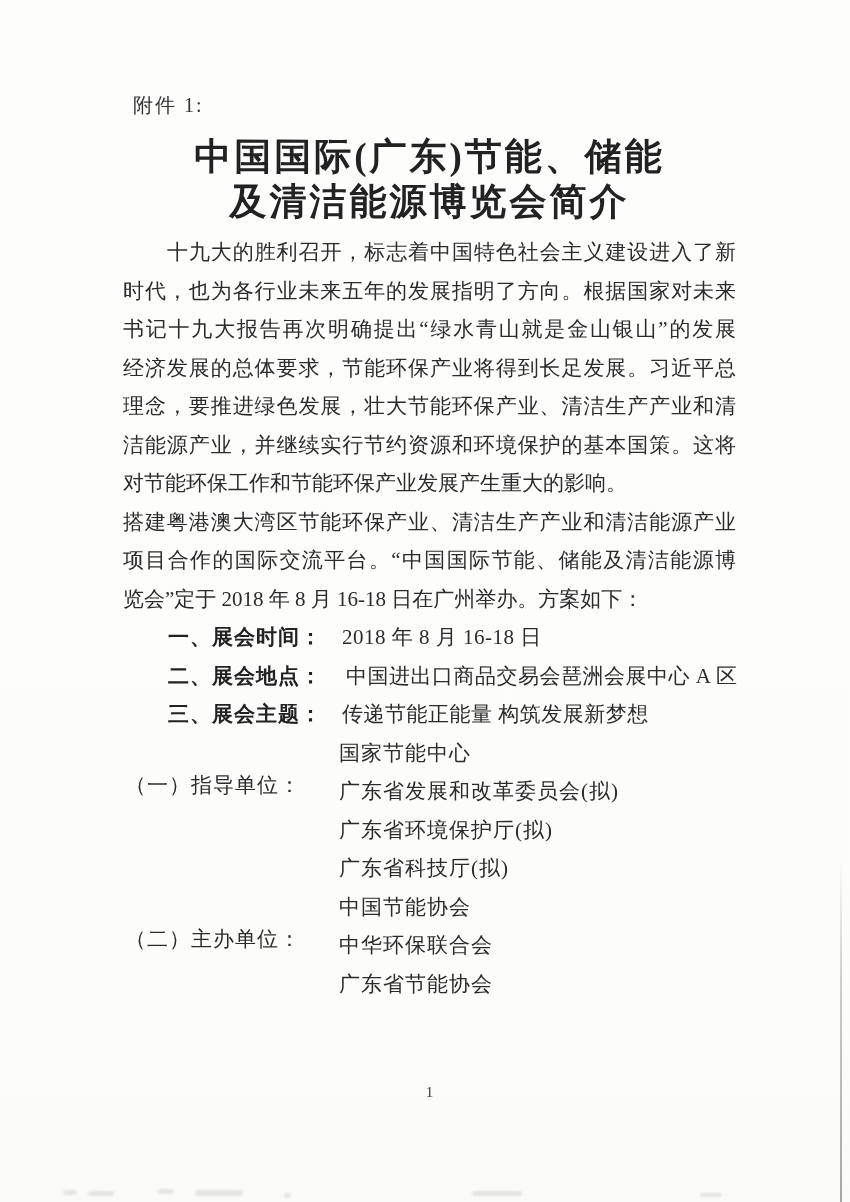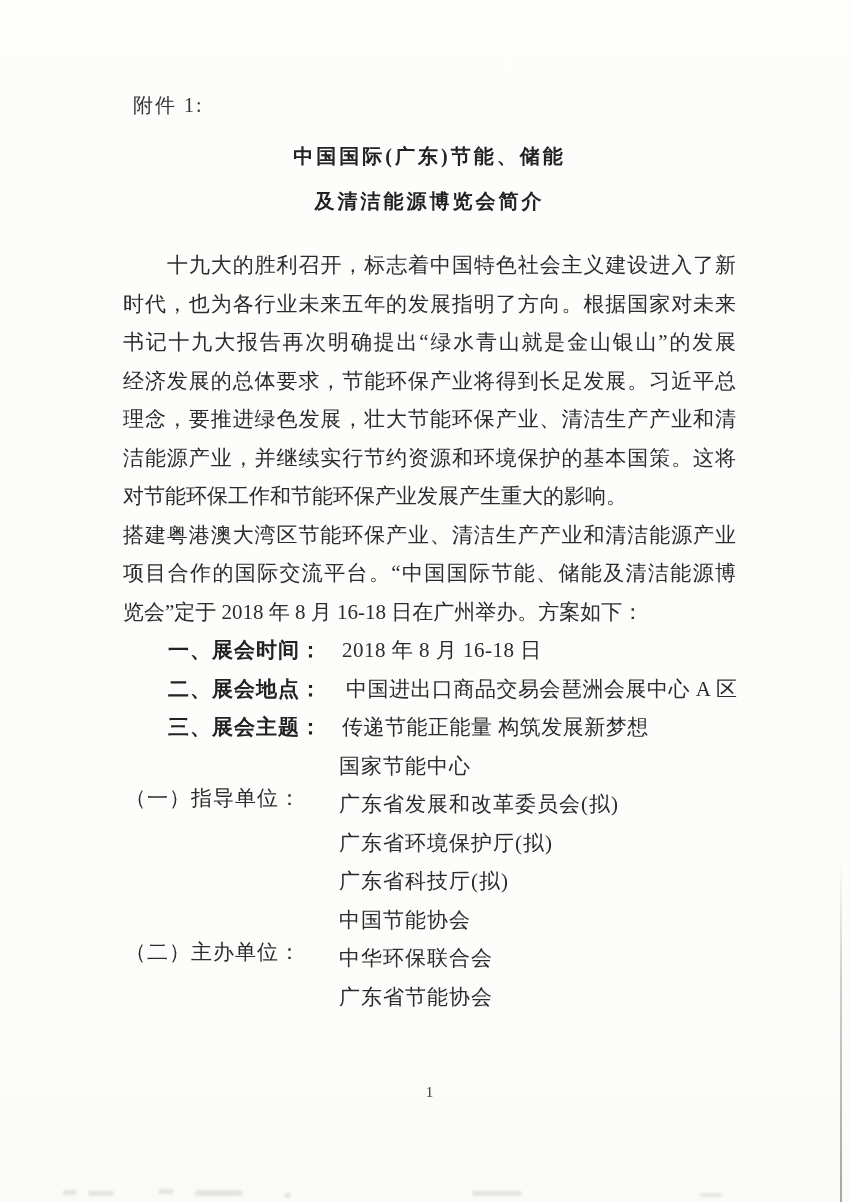--- a/index.html
+++ b/index.html
@@ -28,33 +28,33 @@
   }
 
   
   .doc-title {
     position: absolute;
     left: 123px;
     top: 134px;
     width: 613px;
     margin: 0;
     text-align: center;
-    font-size: 20px;
+    font-size: 37px;
     font-weight: 700;
     line-height: 45px;
     letter-spacing: 3px;
     color: #222;
   }
   .doc-title .title-line { display: block; }
 
   
   .body-col {
     position: absolute;
     left: 123px;
-    top: 246px;
+    top: 233px;
     width: 613px;
     font-size: 21px;
     line-height: 38.5px;
     color: #2b2b2b;
   }
 
   .para { margin: 0; }
   .tline {
     display: block;
     text-align: justify;

